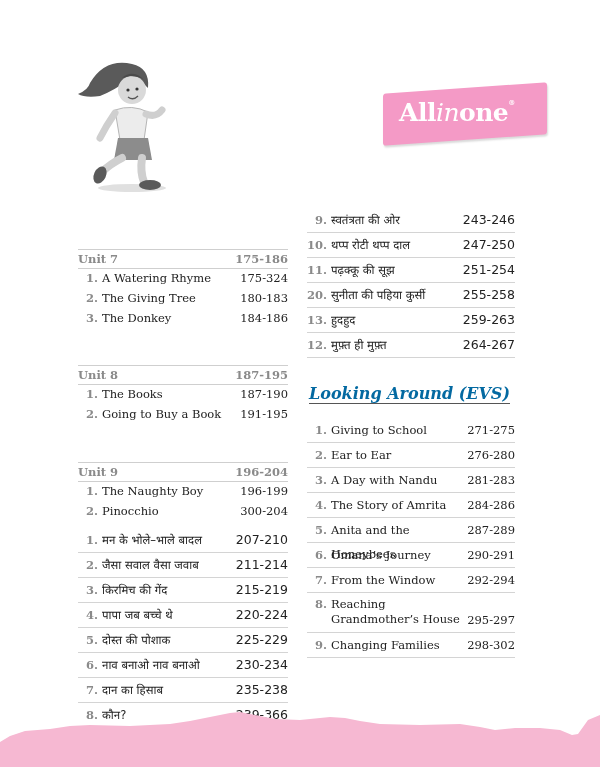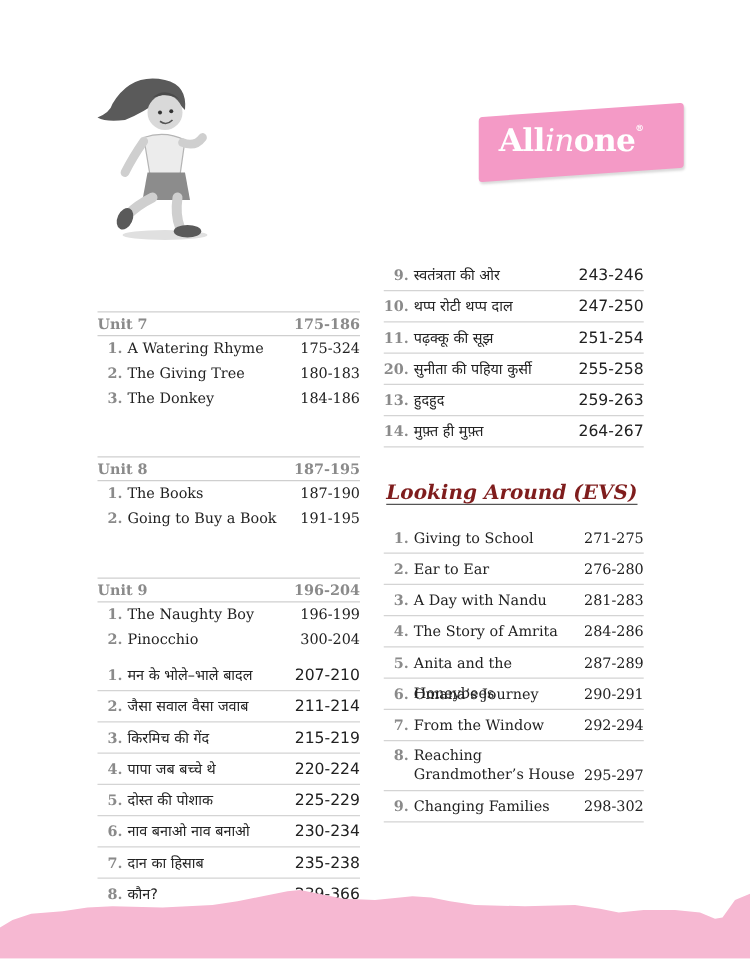--- a/index.html
+++ b/index.html
@@ -54,21 +54,21 @@
     .list-ruled .row.tall { height: 40px; line-height: 15px; padding-top: 4px; box-sizing: border-box; }
     .list-ruled .row.tall .pages, .list-ruled .row.tall .num { align-self: flex-start; }
     .list-ruled .row.tall .pages { margin-top: 16px; }
 
     .hindi { font-family: "DejaVu Sans", sans-serif; font-size: 11.5px; }
     .hindi .pages { font-family: "DejaVu Sans", sans-serif; font-size: 12.5px; }
     .hindi .num { font-family: "DejaVu Serif", serif; }
 
     .section-title {
       font-family: "DejaVu Sans", sans-serif; font-weight: bold;
-      font-size: 18px; color: #7f1d1d; display: inline-block;
+      font-size: 18px; color: #0369a1; display: inline-block;
       border-bottom: 2px solid #555; padding-bottom: 0px; margin: 16px 0 8px 2px;
     }
     .section-title.script {
       font-family: "DejaVu Serif", serif; font-style: italic; font-size: 16px;
       border-bottom: 1px solid #555; margin: 26px 0 14px 2px;
     }
 
     .tear { position: absolute; left: 0; top: 700px; width: 600px; height: 67px; }
   </style>
 </head>
@@ -223,21 +223,21 @@
         <span class="num">20.</span>
         <span class="title">सुनीता की पहिया कुर्सी</span>
         <span class="pages">255-258</span>
       </div>
     <div class="row">
         <span class="num">13.</span>
         <span class="title">हुदहुद</span>
         <span class="pages">259-263</span>
       </div>
     <div class="row">
-        <span class="num">14.</span>
+        <span class="num">12.</span>
         <span class="title">मुफ़्त ही मुफ़्त</span>
         <span class="pages">264-267</span>
       </div>
   </div>
 
   <div class="section-title script">Looking Around (EVS)</div>
   <div class="list-ruled evs">
     <div class="row">
         <span class="num">1.</span>
         <span class="title">Giving to School</span>

